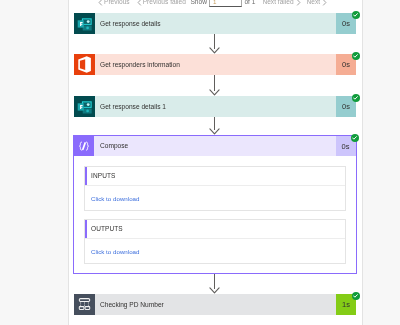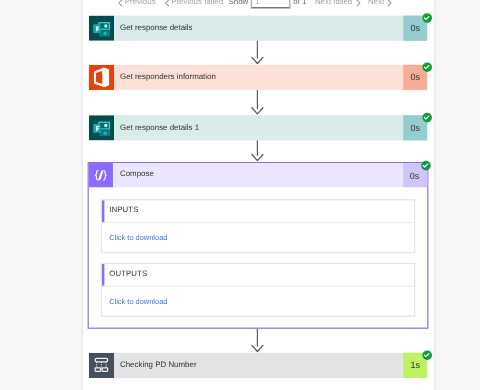--- a/index.html
+++ b/index.html
@@ -229,21 +229,21 @@
         <div class="conn" style="top:274px;height:20px">
           <div class="ln" style="height:15px"></div>
           <div class="ar" style="top:13px">
             <svg width="11" height="7" viewBox="0 0 11 7">
               <path d="M0.9 0.8 L5.5 5.9 L10.1 0.8" fill="none" stroke="#605e5c" stroke-width="1.1" stroke-linecap="round" stroke-linejoin="round"></path>
             </svg>
           </div>
         </div>
         <div class="card" style="top:294px">
           <div class="body" style="background:#e3e4e6"></div>
-          <div class="dur" style="background:#bef264">1s</div>
+          <div class="dur" style="background:#84cc16">1s</div>
           <div class="icon"><svg width="21" height="21" viewBox="0 0 21 21">
               <rect x="0" y="0" width="21" height="21" fill="#464f5d"></rect>
               <rect x="5.3" y="4.6" width="10.4" height="2.9" rx="1.2" fill="none" stroke="#f2f2f2" stroke-width="1.05"></rect>
               <path d="M6.6 7.6 L6.6 12.6 M10.5 7.6 L10.5 12.6 M14.4 7.6 L14.4 12.6" fill="none" stroke="#f2f2f2" stroke-width="0.72" stroke-dasharray="1.0 0.8"></path>
               <rect x="5.3" y="12.6" width="4.6" height="2.8" rx="0.55" fill="none" stroke="#f2f2f2" stroke-width="1.05"></rect>
               <rect x="11.1" y="12.6" width="4.6" height="2.8" rx="0.55" fill="none" stroke="#f2f2f2" stroke-width="1.05"></rect>
             </svg></div>
           <div class="title">Checking PD Number</div>
           <div class="badge">
             <svg width="5.2" height="4" viewBox="0 0 5.2 4">

